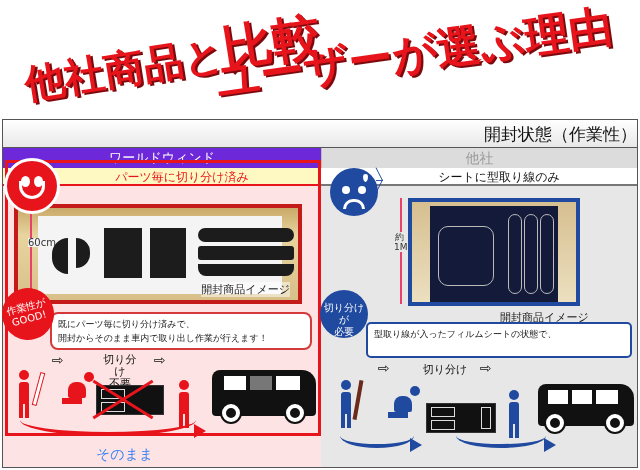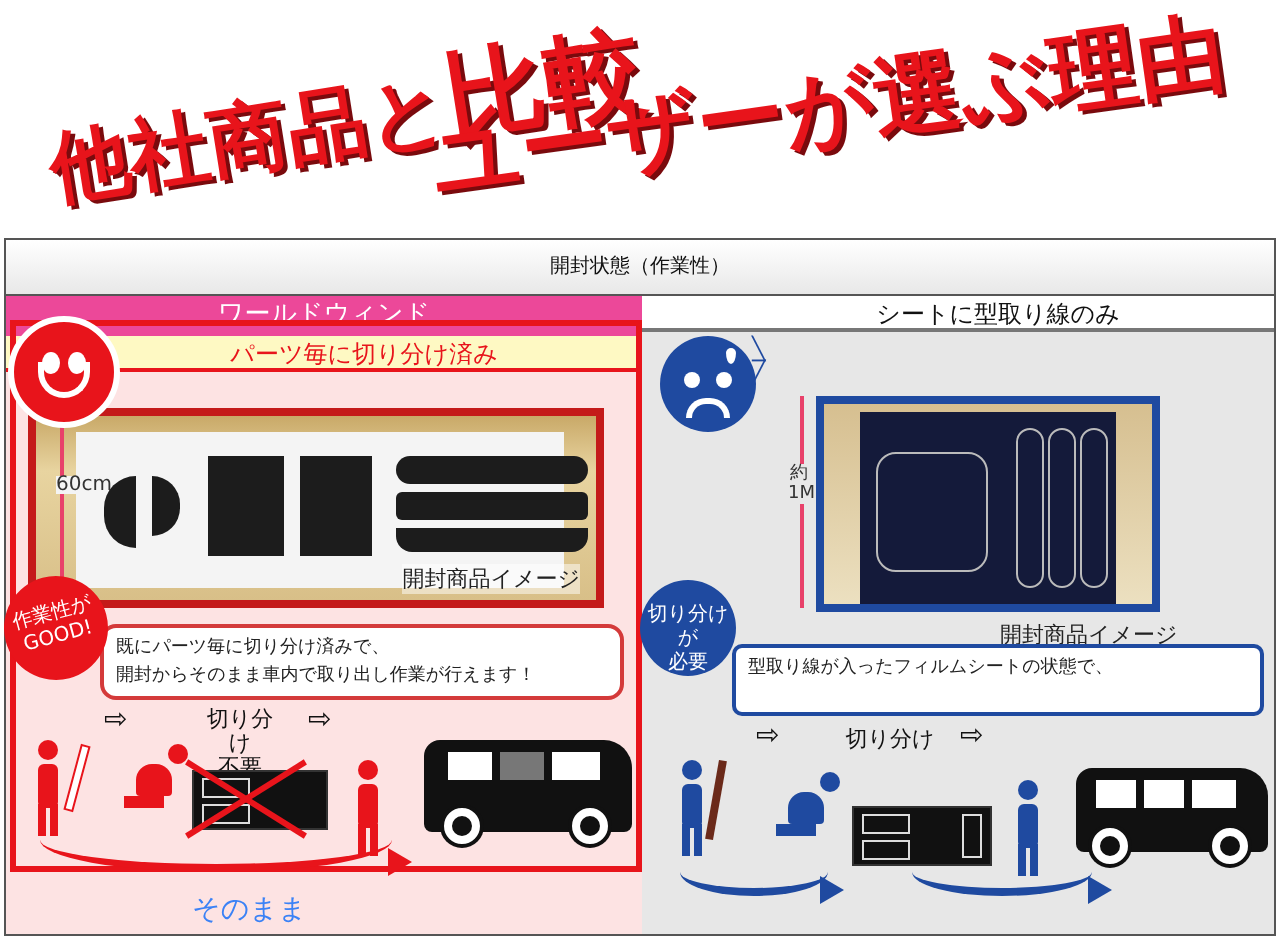--- a/index.html
+++ b/index.html
@@ -3,24 +3,24 @@
 <meta charset="utf-8">
 <style>
 *{box-sizing:border-box;margin:0;padding:0}
 body{width:640px;height:470px;background:#fff;font-family:"DejaVu Sans",sans-serif;position:relative;overflow:hidden}
 .headline{position:absolute;left:0;top:0;width:640px;height:115px}
 .hl1,.hl2{position:absolute;color:#e8141b;font-weight:bold;text-shadow:2px 2px 0 #7a0a0d;white-space:nowrap;transform-origin:left bottom}
 .hl1{left:30px;top:48px;font-size:40px;transform:rotate(-9deg)}
 .hl1 .big{font-size:50px}
 .hl2{left:220px;top:52px;font-size:44px;transform:rotate(-8deg)}
 .frame{position:absolute;left:2px;top:119px;width:636px;height:349px;border:1px solid #555}
-.title-bar{position:absolute;left:0;top:0;width:634px;height:28px;background:linear-gradient(#fff,#e8e8e8);border-bottom:1px solid #555;text-align:center;font-size:10px;line-height:28px;color:#111}
+.title-bar{position:absolute;left:0;top:0;width:634px;height:28px;background:linear-gradient(#fff,#e8e8e8);border-bottom:1px solid #555;text-align:right;font-size:17px;line-height:28px;color:#111}
 .col-left{position:absolute;left:0;top:28px;width:318px;height:319px;background:#fde3e3}
 .col-right{position:absolute;left:318px;top:28px;width:316px;height:319px;background:#e7e7e7}
-.lh{height:20px;background:#ec4899;color:#fff;text-align:center;font-size:13px;line-height:20px}
+.lh{height:20px;background:#6d28d9;color:#fff;text-align:center;font-size:13px;line-height:20px}
 .rh{height:20px;background:#dcdcdc;color:#9a9a9a;text-align:center;font-size:14px;line-height:20px;border-left:1px solid #bbb}
 .lsub{height:18px;background:#fef9c3;color:#e8141b;text-align:center;font-size:12px;line-height:18px;border-bottom:2px solid #e8141b;padding-left:40px}
 .rsub{height:18px;background:#fff;color:#111;text-align:center;font-size:12px;line-height:18px;border-bottom:2px solid #777;padding-left:40px}
 .lbox{position:absolute;left:2px;top:40px;width:316px;height:276px;border:3px solid #e8141b}
 .smile{position:absolute;left:4px;top:24px;width:56px;height:56px;border-radius:50%;background:#e8141b;border:3px solid #fff;z-index:3}
 .smile .e1,.smile .e2{position:absolute;top:15px;width:9px;height:11px;border-radius:50%;background:#fff}
 .smile .e1{left:14px}.smile .e2{right:14px}
 .smile .m{position:absolute;left:12px;top:20px;width:26px;height:18px;border:3px solid #fff;border-top:none;border-radius:0 0 20px 20px}
 .sad{position:absolute;left:330px;top:38px;width:48px;height:48px;border-radius:50%;background:#1f4aa0;z-index:3}
 .sad .e1,.sad .e2{position:absolute;top:18px;width:8px;height:8px;border-radius:50%;background:#fff}
@@ -67,20 +67,21 @@
 </div>
 
 <div class="frame">
   <div class="title-bar">開封状態（作業性）</div>
 
   <div class="col-left">
     <div class="lh">ワールドウィンド</div>
     <div class="lsub">パーツ毎に切り分け済み</div>
   </div>
   <div class="col-right">
+    <div class="rh">他社</div>
     <div class="rsub">シートに型取り線のみ</div>
   </div>
   <div class="lbox"></div>
 </div>
 
 <div class="smile" style="top:158px">
   <div class="e1"></div>
     <div class="e2"></div>
     <div class="m"></div>
 </div>

